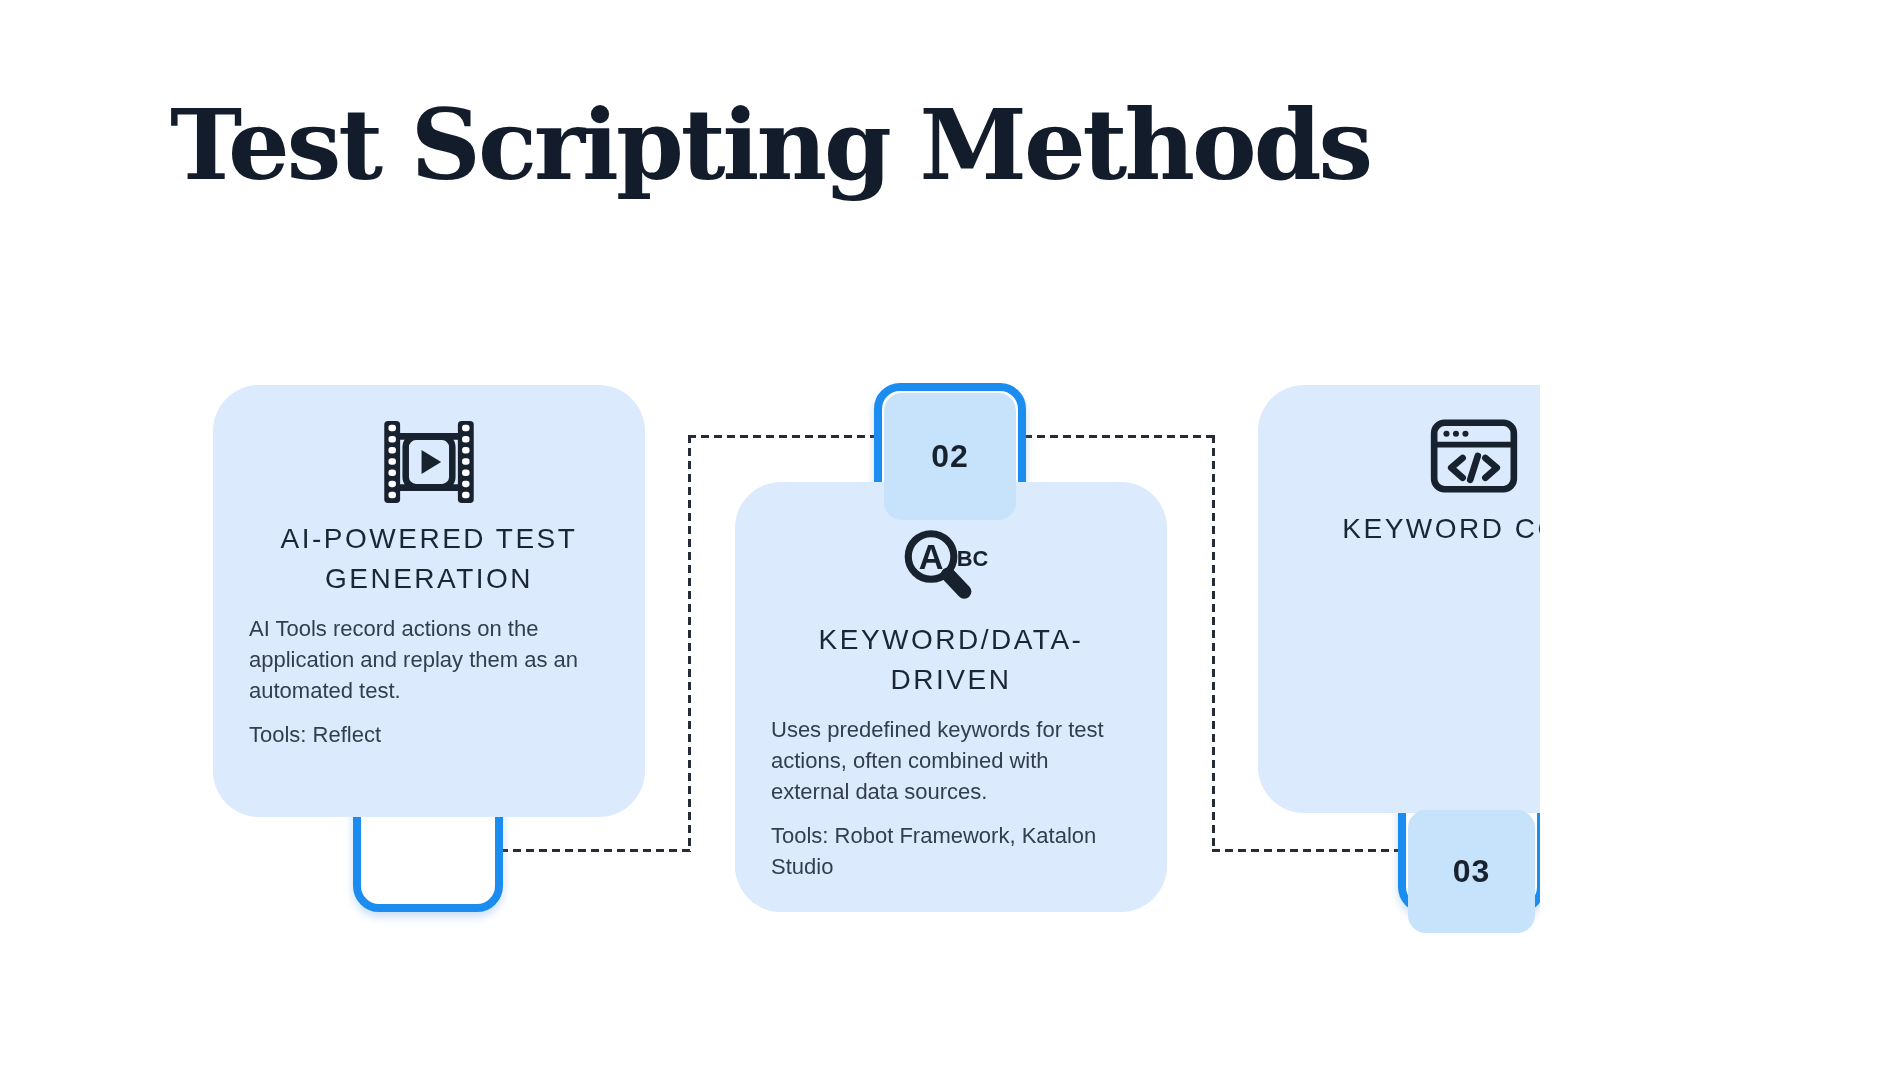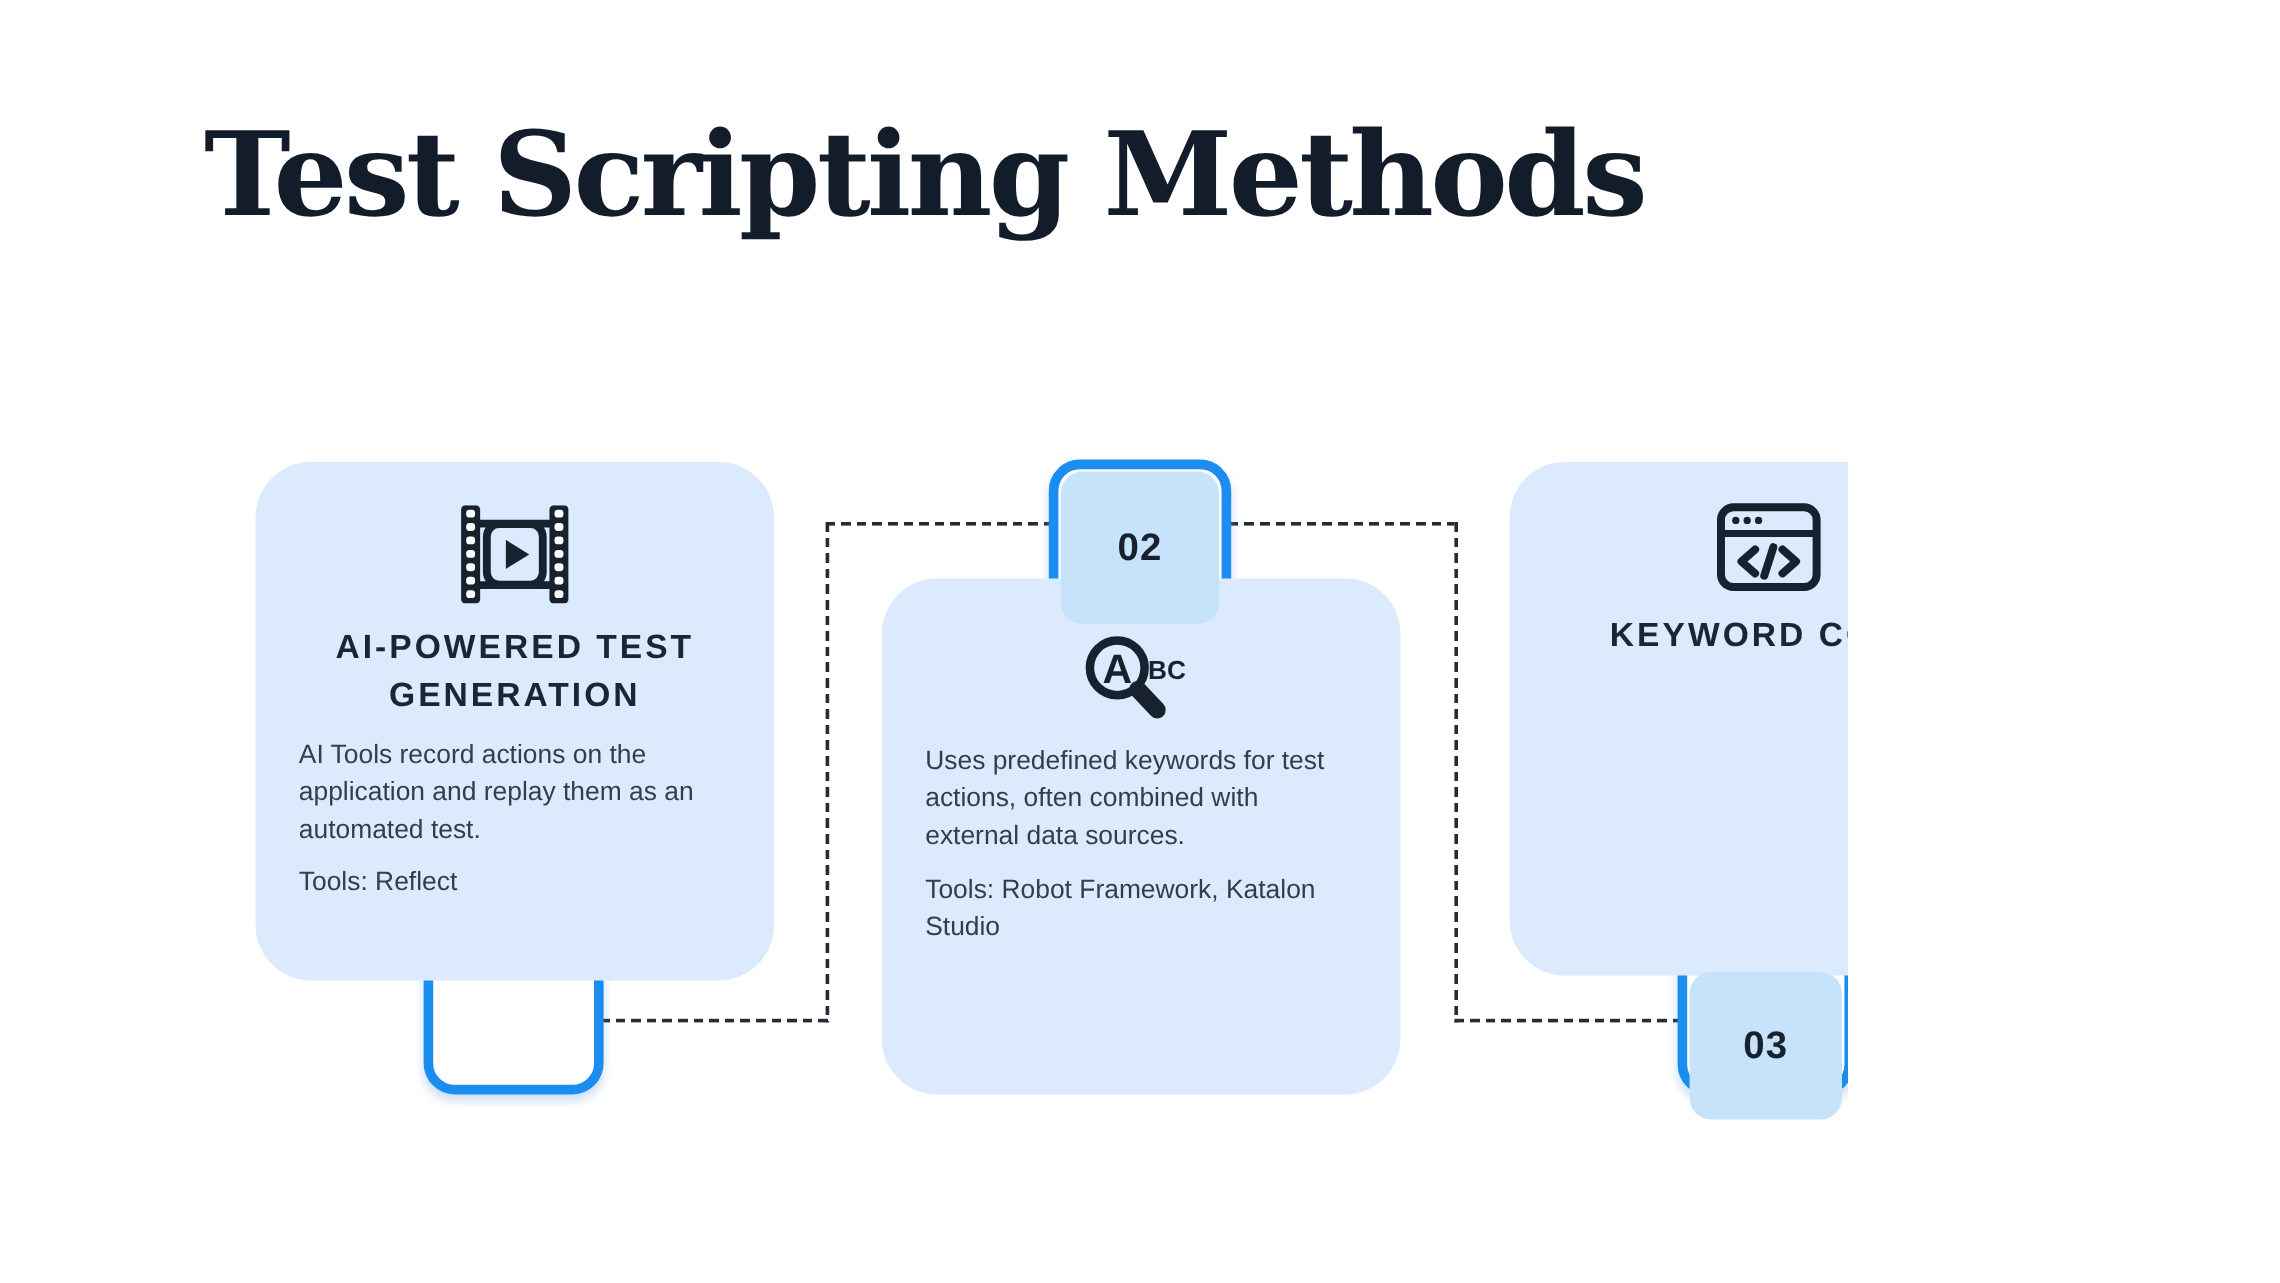--- a/index.html
+++ b/index.html
@@ -42,21 +42,21 @@
     text-align:center;
   }
   .card-1{left:213px;top:385px;height:432px;padding-top:36px;}
   .card-2{left:735px;top:482px;height:430px;padding-top:46px;}
   .card-3{left:1258px;top:385px;height:428px;padding-top:34px;}
   .card .icon{display:flex;justify-content:center;color:#18222e;}
   .card h2{
     margin-top:16px;
     padding:0 26px;
     font-size:28px;
-    font-weight:700;
+    font-weight:400;
     letter-spacing:2.5px;
     line-height:1.42;
     color:#1b2635;
   }
   .card p{
     text-align:left;
     padding:0 36px;
     font-size:22px;
     line-height:1.42;
     color:var(--body);
@@ -138,20 +138,21 @@
 
   <section class="card card-2">
     <div class="icon">
       <svg width="100" height="76" viewBox="0 0 104 80" fill="none">
         <circle cx="31" cy="30" r="24" stroke="#18222e" stroke-width="7.5"></circle>
         <text x="31" y="43" text-anchor="middle" font-family="Liberation Sans, sans-serif" font-weight="bold" font-size="36" fill="#18222e">A</text>
         <text x="58" y="40" font-family="Liberation Sans, sans-serif" font-weight="bold" font-size="23" fill="#18222e">BC</text>
         <line x1="49" y1="49" x2="66" y2="67" stroke="#18222e" stroke-width="15" stroke-linecap="round"></line>
       </svg>
     </div>
+    <h2>KEYWORD/DATA-DRIVEN</h2>
     <p class="desc">Uses predefined keywords for test actions, often combined with external data sources.</p>
     <p class="tools">Tools: Robot Framework, Katalon Studio</p>
   </section>
 
   <section class="card card-3">
     <div class="icon">
       <svg width="88" height="74" viewBox="0 0 92 78" fill="none">
         <rect x="4" y="4" width="84" height="70" rx="11" stroke="#18222e" stroke-width="7"></rect>
         <line x1="6" y1="27" x2="86" y2="27" stroke="#18222e" stroke-width="6"></line>
         <circle cx="17" cy="15.5" r="3.2" fill="#18222e"></circle>

